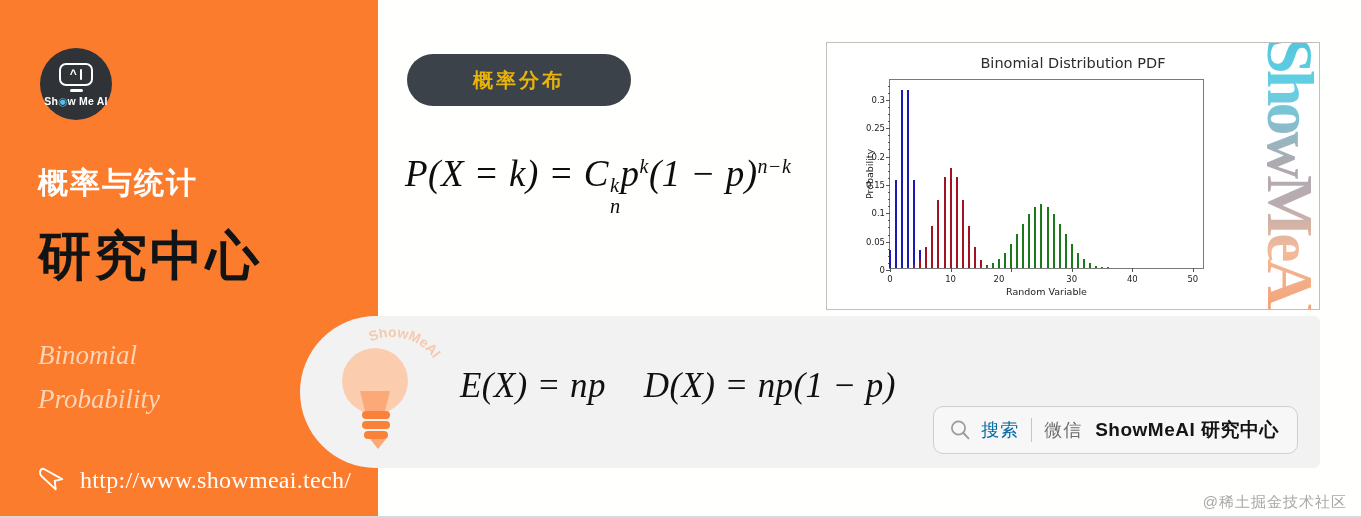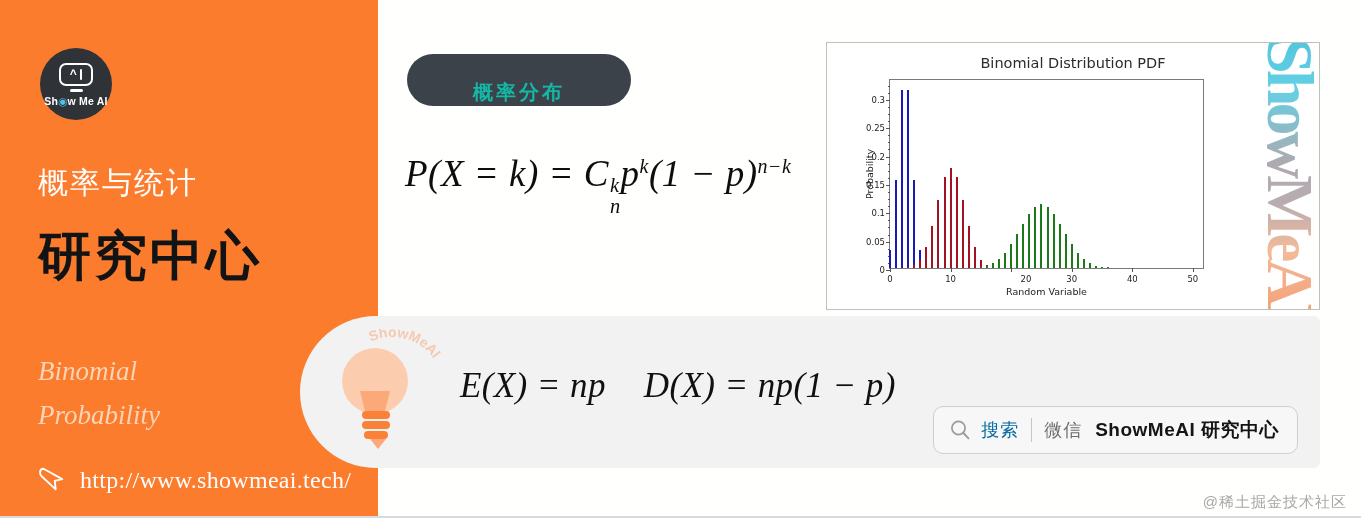--- a/index.html
+++ b/index.html
@@ -50,59 +50,58 @@
   .logo-text {
     color: #ffffff; font-size: 10.5px; font-weight: 700;
     letter-spacing: .2px; margin-top: 3px;
     white-space: nowrap;
   }
   .logo-text .dot { color:#4FC3E8; }
 
   .kicker {
     position: absolute; left: 38px; top: 163px;
     color: #ffffff;
-    font-size: 30px; font-weight: 400;
+    font-size: 30px; font-weight: 700;
     letter-spacing: 2px;
     font-family: "Liberation Sans", "DejaVu Sans", sans-serif;
   }
   .headline {
     position: absolute; left: 38px; top: 228px;
     color: #111315;
     font-size: 53px; font-weight: 900;
     letter-spacing: 3px;
     line-height: 1.05;
   }
   .subtitle-en {
     position: absolute; left: 38px; top: 334px;
     color: #FCD4B6;
     font-size: 27px;
     font-style: italic;
     font-family: "Liberation Serif", "DejaVu Serif", serif;
     line-height: 1.62;
-    margin-top: 16px;
   }
   .url-row {
     position: absolute; left: 36px; top: 465px;
     display: flex; align-items: center; gap: 14px;
   }
   .cursor-icon { width: 30px; height: 30px; }
   .url-text {
     color: #ffffff; font-size: 24px;
     font-family: "Liberation Serif", "DejaVu Serif", serif;
     letter-spacing: .3px;
   }
 
   
   .pill-tag {
     position: absolute; left: 407px; top: 54px;
     width: 224px; height: 52px;
     background: #3B4249;
     border-radius: 26px;
-    display: flex; align-items: flex-end; justify-content: center;
-    color: #14b8a6;
+    display: flex; align-items: center; justify-content: center;
+    color: #eab308;
     font-size: 20px; font-weight: 700;
     letter-spacing: 3px;
   }
 
   
   .formula-main {
     position: absolute; left: 405px; top: 152px;
     width: 430px;
     color: #0d0d0d;
     font-family: "Liberation Serif", "DejaVu Serif", serif;
@@ -363,21 +362,21 @@
           <div class="ytickmark" style="top: 41.1194px; left: -2.5px; width: 2.5px;"></div>
           <div class="ytickmark" style="top: 34.0299px; left: -2.5px; width: 2.5px;"></div>
           <div class="ytickmark" style="top: 26.9403px; left: -2.5px; width: 2.5px;"></div>
           <div class="ytickmark" style="top: 19.8507px; left: -2.5px; width: 2.5px;"></div>
           <div class="ytickmark" style="top: 12.7612px; left: -2.5px; width: 2.5px;"></div>
           <div class="ytickmark" style="top: 5.67164px; left: -2.5px; width: 2.5px;"></div>
           <div class="xtick" style="left: 0px;">0</div>
           <div class="xtickmark" style="left: 0px;"></div>
           <div class="xtick" style="left: 60.5769px;">10</div>
           <div class="xtickmark" style="left: 60.5769px;"></div>
-          <div class="xtick" style="left: 136px;">20</div>
+          <div class="xtick" style="left: 109px;">20</div>
           <div class="xtickmark" style="left: 121.154px;"></div>
           <div class="xtick" style="left: 181.731px;">30</div>
           <div class="xtickmark" style="left: 181.731px;"></div>
           <div class="xtick" style="left: 242.308px;">40</div>
           <div class="xtickmark" style="left: 242.308px;"></div>
           <div class="xtick" style="left: 302.885px;">50</div>
           <div class="xtickmark" style="left: 302.885px;"></div>
           <div class="stem" style="left: -1px; height: 17.5821px; background: rgb(26, 26, 180);"></div>
           <div class="stem" style="left: 5.05769px; height: 88.4776px; background: rgb(26, 26, 180);"></div>
           <div class="stem" style="left: 11.1154px; height: 177.522px; background: rgb(26, 26, 180);"></div>

